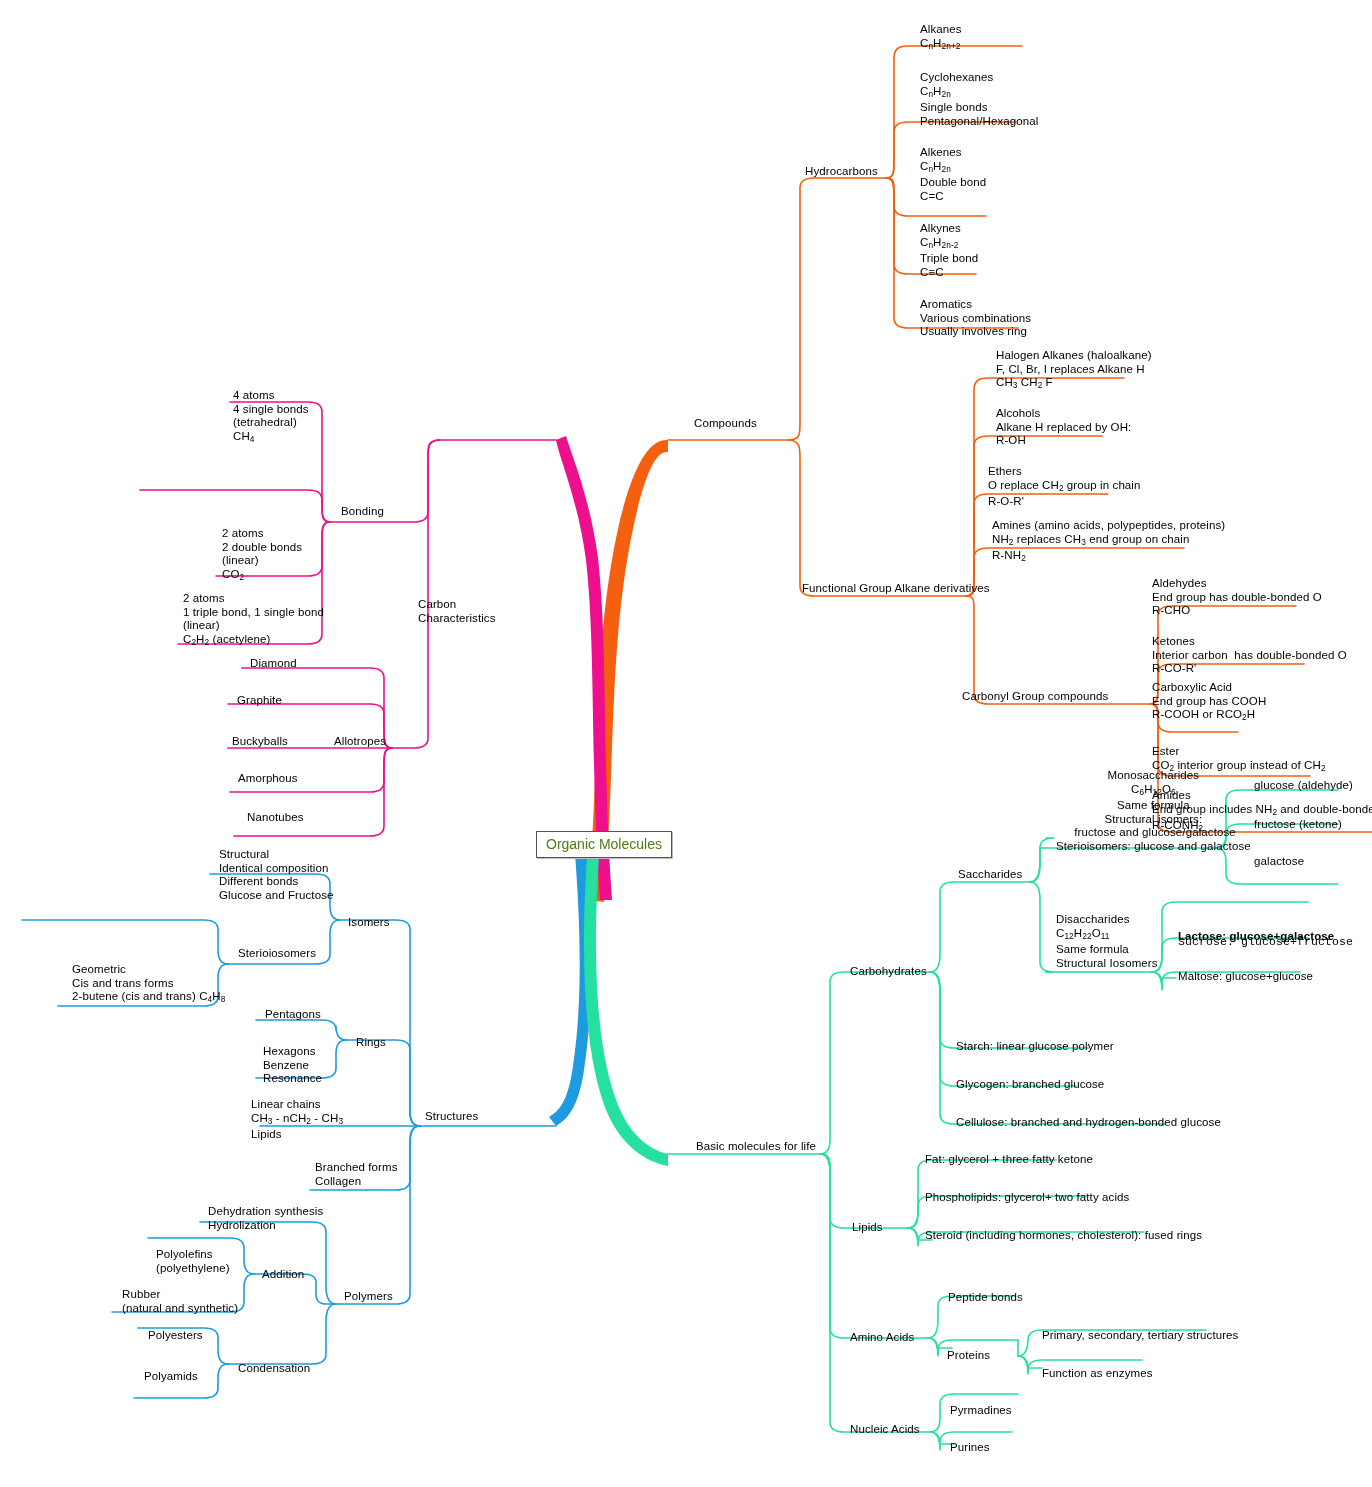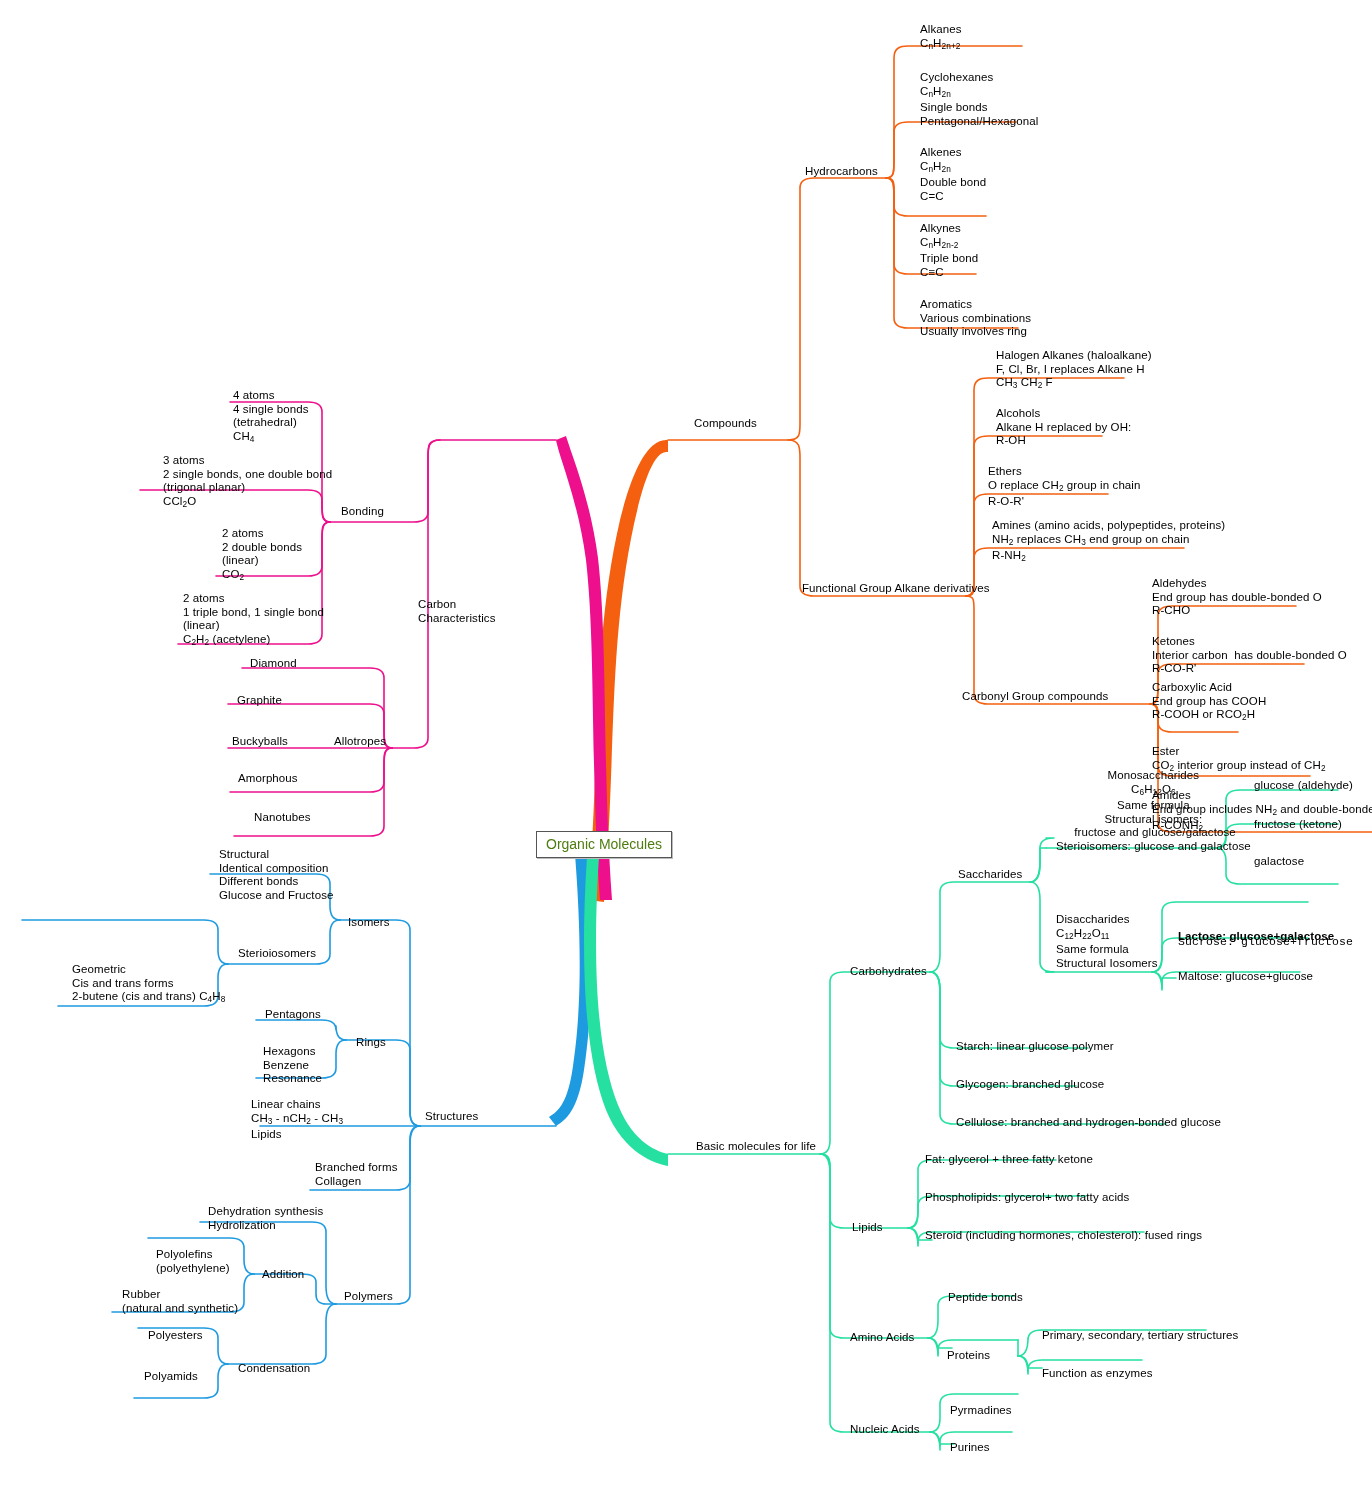--- a/index.html
+++ b/index.html
@@ -162,31 +162,30 @@
   <div class="lbl" style="left:1152px;top:635px;">Ketones<br>Interior carbon  has double-bonded O<br>R-CO-R'</div>
   <div class="lbl" style="left:1152px;top:681px;">Carboxylic Acid<br>End group has COOH<br>R-COOH or RCO<sub>2</sub>H</div>
   <div class="lbl" style="left:1152px;top:745px;">Ester<br>CO<sub>2</sub> interior group instead of CH<sub>2</sub></div>
   <div class="lbl" style="left:1152px;top:789px;">Amides<br>End group includes NH<sub>2</sub> and double-bonded o<br>R-CONH<sub>2</sub></div>
 
   <div class="lbl" style="left:418px;top:598px;">Carbon<br>Characteristics</div>
 
   <div class="lbl" style="left:341px;top:505px;">Bonding</div>
 
   <div class="lbl" style="left:233px;top:389px;">4 atoms<br>4 single bonds<br>(tetrahedral)<br>CH<sub>4</sub></div>
-  <div class="lbl" style="left:163px;top:454px;">3 atoms<br>2 single bonds, one double bond<br>(trigonal planar)<br>CCl<sub>2</sub>O</div>
   <div class="lbl" style="left:222px;top:527px;">2 atoms<br>2 double bonds<br>(linear)<br>CO<sub>2</sub></div>
   <div class="lbl" style="left:183px;top:592px;">2 atoms<br>1 triple bond, 1 single bond<br>(linear)<br>C<sub>2</sub>H<sub>2</sub> (acetylene)</div>
 
   <div class="lbl" style="left:334px;top:735px;">Allotropes</div>
 
   <div class="lbl" style="left:250px;top:657px;">Diamond</div>
   <div class="lbl" style="left:237px;top:694px;">Graphite</div>
   <div class="lbl" style="left:232px;top:735px;">Buckyballs</div>
   <div class="lbl" style="left:238px;top:772px;">Amorphous</div>
-  <div class="lbl" style="left:254px;top:811px;">Nanotubes</div>
+  <div class="lbl" style="left:247px;top:811px;">Nanotubes</div>
 
   <div class="lbl" style="left:425px;top:1110px;">Structures</div>
 
   <div class="lbl" style="left:348px;top:916px;">Isomers</div>
 
   <div class="lbl" style="left:219px;top:848px;">Structural<br>Identical composition<br>Different bonds<br>Glucose and Fructose</div>
 
   <div class="lbl" style="left:238px;top:947px;">Sterioiosomers</div>
 
   <div class="lbl" style="left:72px;top:963px;">Geometric<br>Cis and trans forms<br>2-butene (cis and trans) C<sub>4</sub>H<sub>8</sub></div>

